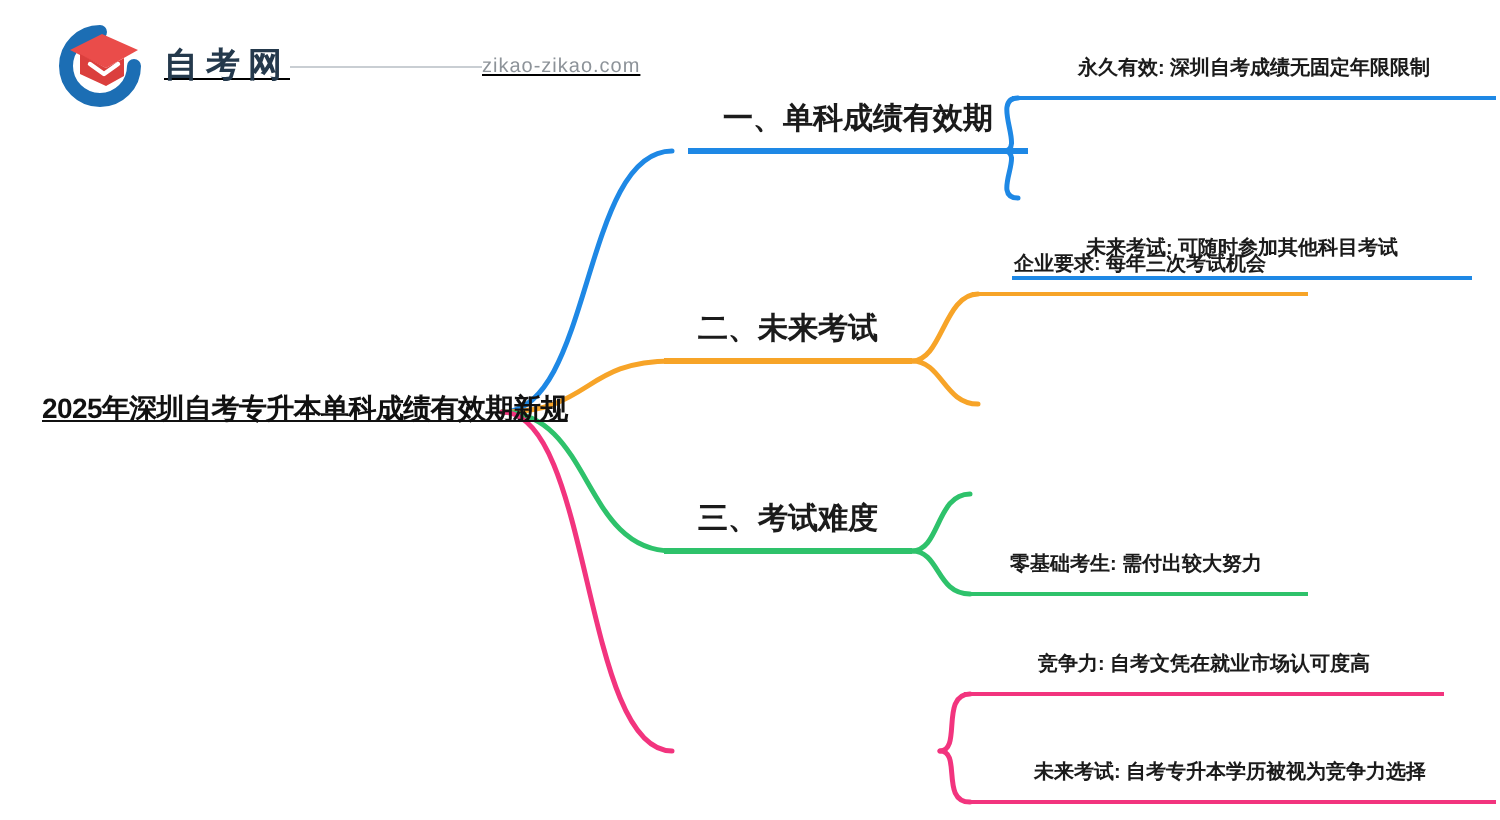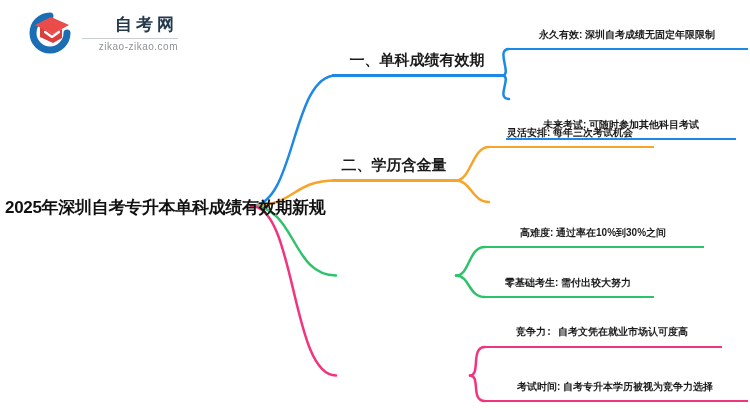--- a/index.html
+++ b/index.html
@@ -5,46 +5,46 @@
   html,body{margin:0;padding:0;}
   body{
     width:750px;height:410px;position:relative;overflow:hidden;
     background:#ffffff;
     font-family:"Liberation Sans","DejaVu Sans",sans-serif;
   }
   #stage{position:absolute;inset:0;width:750px;height:410px;}
   
   .logo{position:absolute;left:28px;top:11px;display:flex;align-items:center;}
   .logo-icon{width:44px;height:44px;flex:0 0 auto;}
-  .logo-text{margin-left:10px;display:flex;flex-direction:column;align-items:flex-end;}
+  .logo-text{margin-left:10px;display:flex;flex-direction:row;align-items:center;text-decoration:underline;}
   .brand-title{font-size:17px;font-weight:700;color:#24394c;letter-spacing:4px;line-height:20px;}
   .brand-sep{width:96px;height:1px;background:#c9ced3;margin:3px 0 2px;}
   .brand-domain{font-size:10px;color:#8d9399;letter-spacing:0.5px;}
   
   #links{position:absolute;left:0;top:0;}
   #links path{fill:none;stroke-linecap:round;}
   
   .node{position:absolute;box-sizing:border-box;text-align:center;white-space:nowrap;
         color:#1b1b1b;font-weight:600;}
-  .root{left:5px;top:196px;font-size:17px;font-weight:700;letter-spacing:-0.3px;color:#111;}
+  .root{left:21px;top:196px;font-size:14px;font-weight:700;letter-spacing:-0.3px;color:#111;text-decoration:underline;}
   .branch{font-size:15px;line-height:21px;padding:0 4px 4px;border-bottom:3px solid;}
   .leaf{font-size:10px;line-height:18px;padding:0 4px 4px;border-bottom:2.5px solid;}
   .c1{border-color:#1E88E5;} .c2{border-color:#F7A428;}
   .c3{border-color:#2EC26B;} .c4{border-color:#F2347E;}
-  #b1{left:332px;top:49px;width:170px;}
+  #b1{left:344px;top:49px;width:170px;}
   #b2{left:332px;top:154px;width:124px;}
   #b3{left:332px;top:249px;width:124px;}
   #b4{left:332px;top:349px;width:138px;}
   #l1a{left:506px;top:26px;width:242px;}
   #l1b{left:506px;top:76px;width:230px;margin-top:40px;}
   #l2a{left:486px;top:124px;width:168px;}
   #l2b{left:486px;top:179px;width:168px;}
   #l3a{left:482px;top:224px;width:222px;}
   #l3b{left:482px;top:274px;width:172px;}
-  #l4a{left:482px;top:324px;width:240px;font-family:Liberation Mono, monospace;}
+  #l4a{left:482px;top:324px;width:240px;}
   #l4b{left:482px;top:378px;width:266px;}
 </style>
 </head>
 <body>
 
 <div id="stage">
 
   <div class="logo">
     <svg class="logo-icon" viewBox="0 0 44 44">
       <path d="M22 5 A17 17 0 1 0 39 22" fill="none" stroke="#1C6EB4" stroke-width="7" stroke-linecap="round"></path>
@@ -81,22 +81,22 @@
       <path d="M470,375.5 C481,375.5 470,401 485,401"></path>
     </g>
   </svg>
 
   <div class="node root">2025年深圳自考专升本单科成绩有效期新规</div>
 
   <div id="b1" class="node branch c1">一、单科成绩有效期</div>
   <div id="l1a" class="node leaf c1">永久有效: 深圳自考成绩无固定年限限制</div>
   <div id="l1b" class="node leaf c1">未来考试: 可随时参加其他科目考试</div>
 
-  <div id="b2" class="node branch c2">二、学历含金量</div>
-  <div id="l2a" class="node leaf c2">灵活安排: 每年三次考试机会</div>
+  <div id="b2" class="node branch c2">二、未来考试</div>
+  <div id="l2a" class="node leaf c2">企业要求: 每年三次考试机会</div>
 
-  <div id="l3a" class="node leaf c3">高难度: 通过率在10%到30%之间</div>
+  <div id="b3" class="node branch c3">三、考试难度</div>
   <div id="l3b" class="node leaf c3">零基础考生: 需付出较大努力</div>
 
   <div id="l4a" class="node leaf c4">竞争力: 自考文凭在就业市场认可度高</div>
-  <div id="l4b" class="node leaf c4">考试时间: 自考专升本学历被视为竞争力选择</div>
+  <div id="l4b" class="node leaf c4">未来考试: 自考专升本学历被视为竞争力选择</div>
 
 </div>
 
 </body></html>

